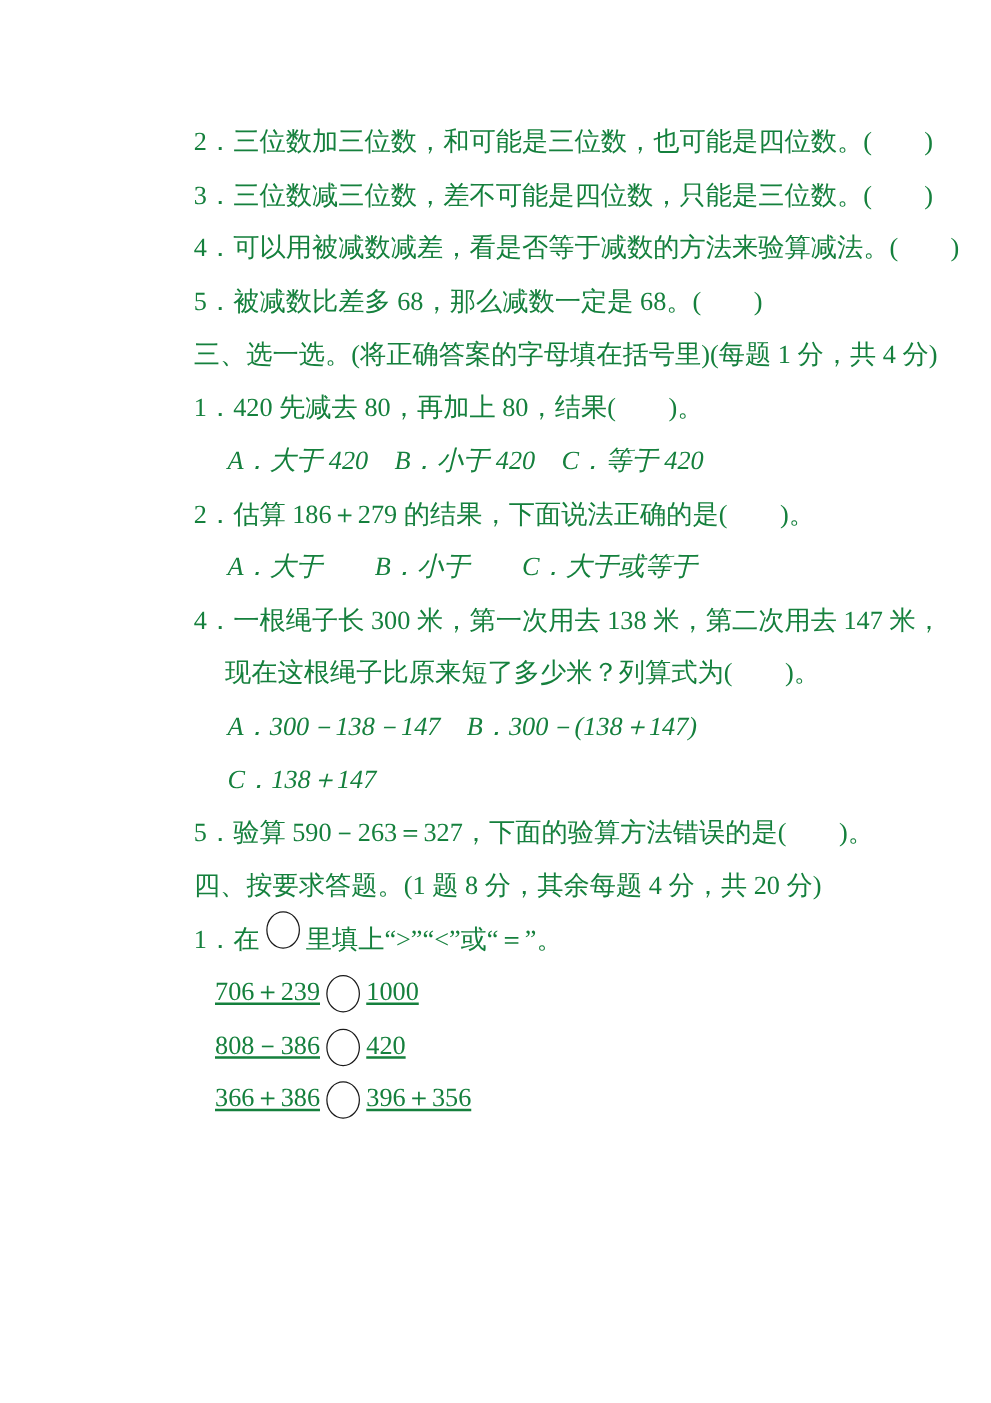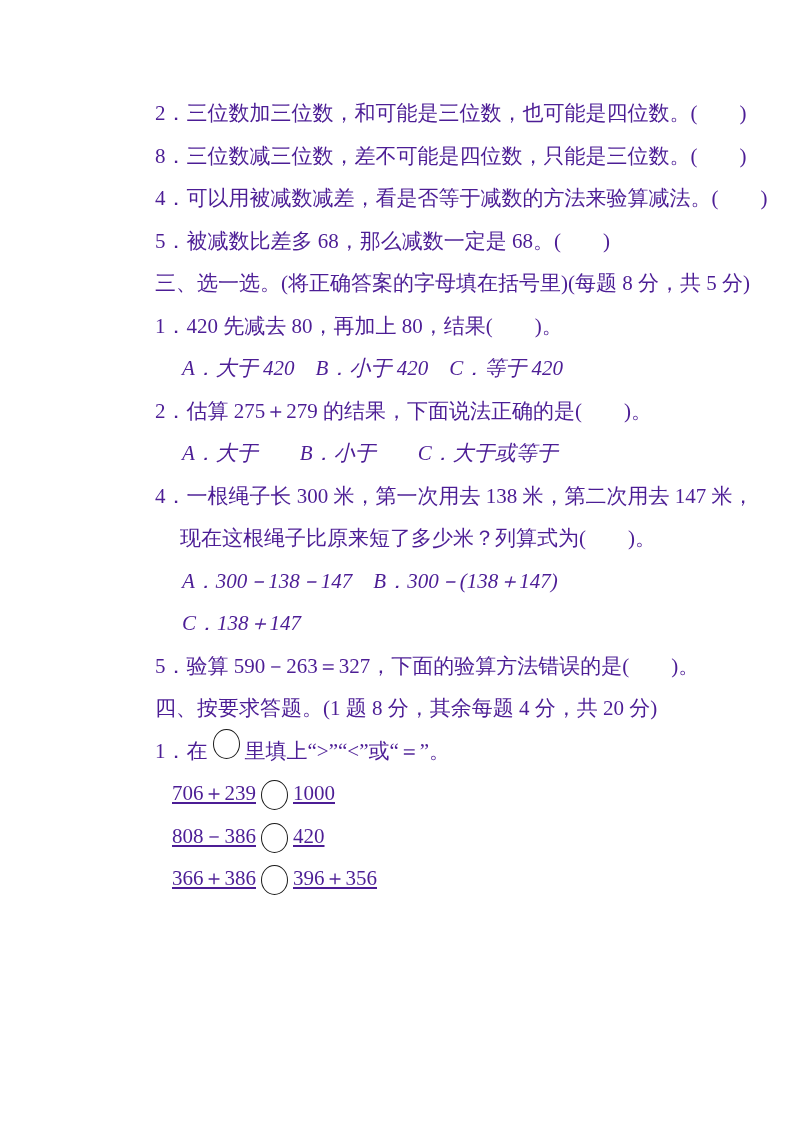--- a/index.html
+++ b/index.html
@@ -5,21 +5,21 @@
   html, body {
     margin: 0;
     padding: 0;
     background: #ffffff;
   }
   .page {
     position: relative;
     width: 793px;
     height: 1122px;
     background: #ffffff;
-    color: #4c1d95;
+    color: #15803d;
     font-family: "Liberation Serif", "DejaVu Serif", serif;
     font-size: 21px;
     overflow: hidden;
   }
   .content {
     position: absolute;
     left: 155px;
     top: 92px;
     width: 560px;
   }
@@ -46,30 +46,30 @@
     top: -9px;
   }
 </style>
 </head>
 <body>
 
 <div class="page">
   <div class="content">
 
     <div class="line">2．三位数加三位数，和可能是三位数，也可能是四位数。(　　)</div>
-    <div class="line">8．三位数减三位数，差不可能是四位数，只能是三位数。(　　)</div>
+    <div class="line">3．三位数减三位数，差不可能是四位数，只能是三位数。(　　)</div>
     <div class="line">4．可以用被减数减差，看是否等于减数的方法来验算减法。(　　)</div>
     <div class="line">5．被减数比差多 68，那么减数一定是 68。(　　)</div>
 
-    <div class="line">三、选一选。(将正确答案的字母填在括号里)(每题 8 分，共 5 分)</div>
+    <div class="line">三、选一选。(将正确答案的字母填在括号里)(每题 1 分，共 4 分)</div>
 
     <div class="line">1．420 先减去 80，再加上 80，结果(　　)。</div>
     <div class="line opt">A．大于 420　B．小于 420　C．等于 420</div>
 
-    <div class="line">2．估算 275＋279 的结果，下面说法正确的是(　　)。</div>
+    <div class="line">2．估算 186＋279 的结果，下面说法正确的是(　　)。</div>
 
     <div class="line opt">A．大于　　B．小于　　C．大于或等于</div>
 
     <div class="line">4．一根绳子长 300 米，第一次用去 138 米，第二次用去 147 米，</div>
     <div class="line cont">现在这根绳子比原来短了多少米？列算式为(　　)。</div>
     <div class="line opt">A．300－138－147　B．300－(138＋147)</div>
     <div class="line opt">C．138＋147</div>
 
     <div class="line">5．验算 590－263＝327，下面的验算方法错误的是(　　)。</div>
 

